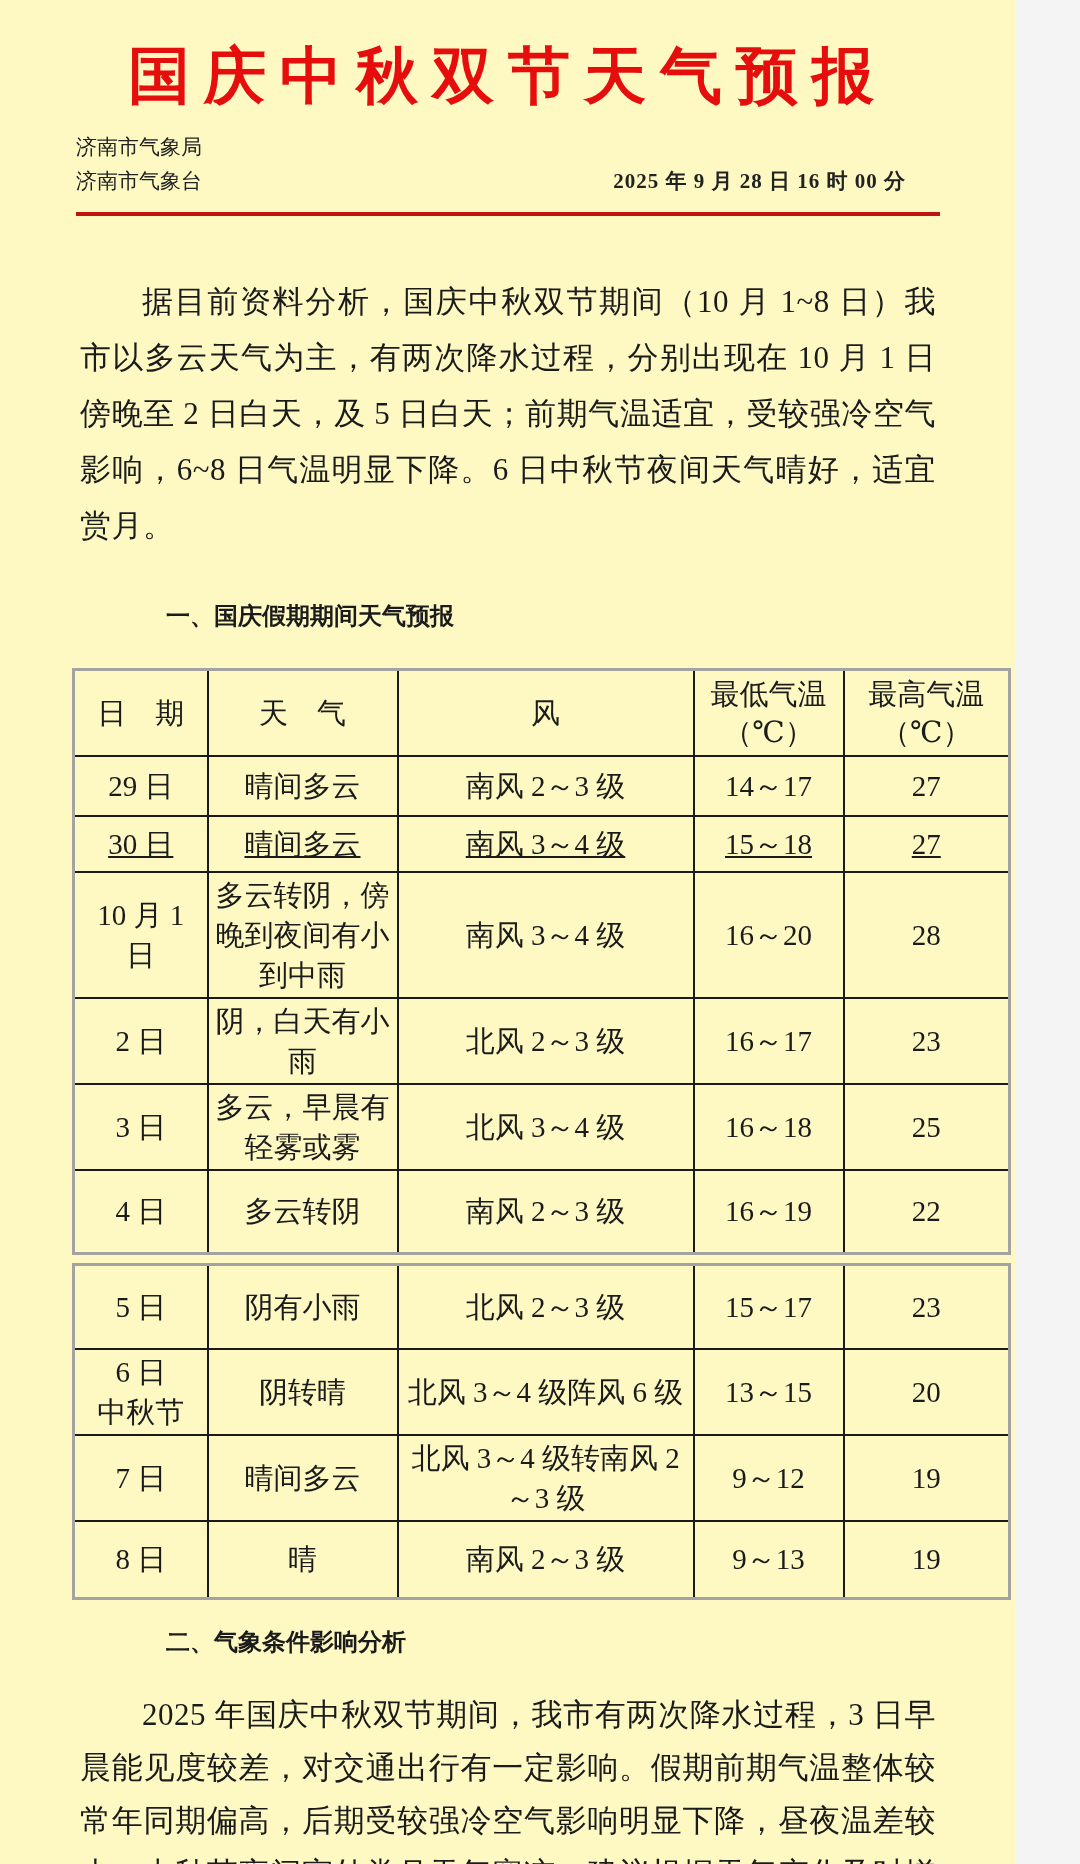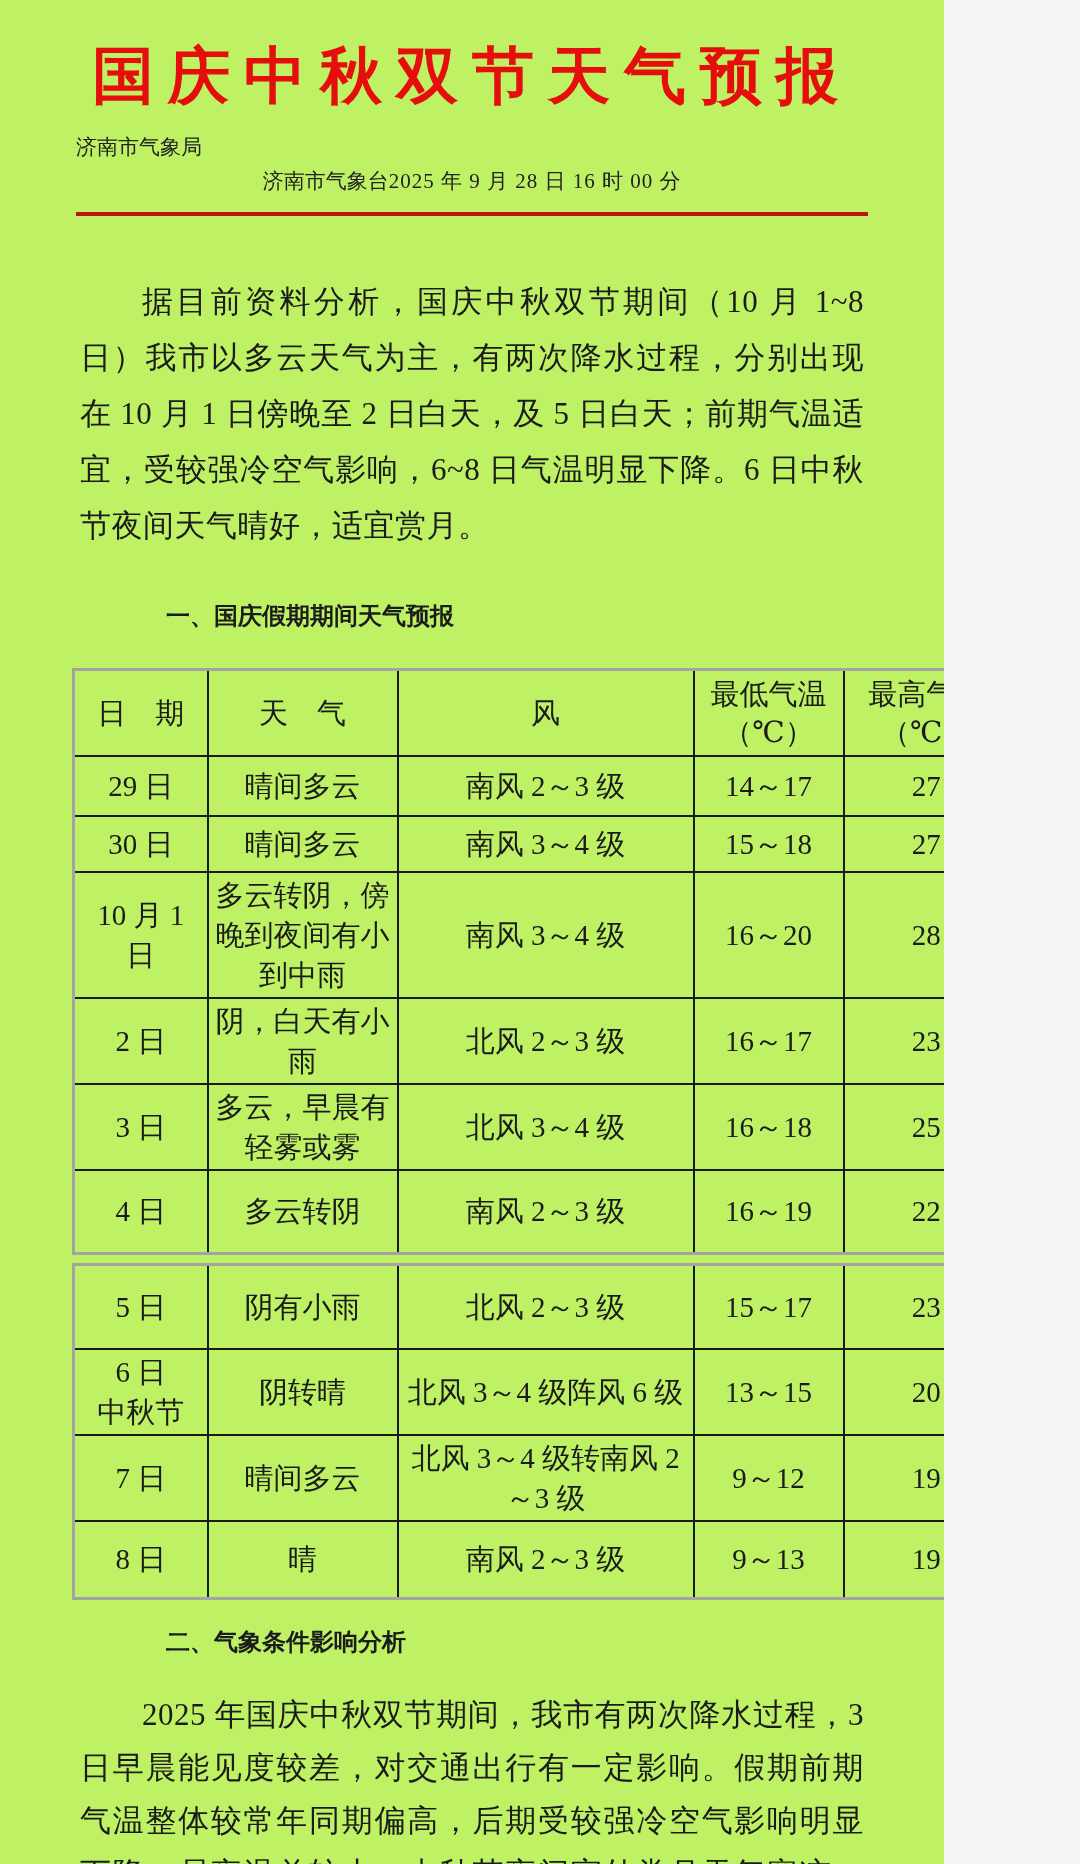--- a/index.html
+++ b/index.html
@@ -4,22 +4,22 @@
 <style>
   html,body{margin:0;padding:0;}
   body{
     width:1080px;height:1864px;
     background:#f4f4f4;
     font-family:"Liberation Serif","DejaVu Serif",serif;
     color:#1b1b1b;
   }
   .page{
     position:relative;
-    width:944px;height:1864px;
-    background:#bef264;
+    width:1016px;height:1864px;
+    background:#fef9c3;
     overflow:hidden;
   }
   .doc-title{
     margin:0;
     padding-top:42px;
     text-align:center;
     font-size:62px;
     line-height:68px;
     font-weight:900;
     letter-spacing:14px;
@@ -27,25 +27,27 @@
     white-space:nowrap;
   }
   .letterhead{
     margin:20px 76px 0;
     font-size:21px;
     line-height:34px;
     color:#222;
   }
   .org-row{
     display:flex;
-    justify-content:center;
+    justify-content:space-between;
     align-items:flex-end;
   }
   .datetime{
+    margin-right:34px;
     letter-spacing:1px;
+    font-weight:bold;
   }
   .red-divider{
     margin-top:14px;
     height:4px;
     background:#c0120f;
     box-shadow:0 1px 0 #e4б сняли;
   }
   .body-para{
     margin:58px 80px 0;
     font-size:31px;
@@ -85,21 +87,21 @@
     font-size:29px;
     line-height:40px;
     font-weight:normal;
     padding:2px 6px;
     white-space:pre-line;
     overflow:hidden;
   }
   table.forecast th{line-height:38px;}
   #table-part1 thead tr{height:86px;}
   #table-part1 tbody tr:nth-child(1){height:60px;}
-  #table-part1 tbody tr:nth-child(2){height:56px;}
+  #table-part1 tbody tr:nth-child(2){height:56px;text-decoration:underline;}
   #table-part1 tbody tr:nth-child(3){height:124px;}
   #table-part1 tbody tr:nth-child(4){height:84px;}
   #table-part1 tbody tr:nth-child(5){height:86px;}
   #table-part1 tbody tr:nth-child(6){height:84px;}
   #table-part2 tbody tr:nth-child(1){height:84px;}
   #table-part2 tbody tr:nth-child(2){height:86px;}
   #table-part2 tbody tr:nth-child(3){height:84px;}
   #table-part2 tbody tr:nth-child(4){height:78px;}
   col.c-date{width:134px;}
   col.c-weather{width:190px;}

